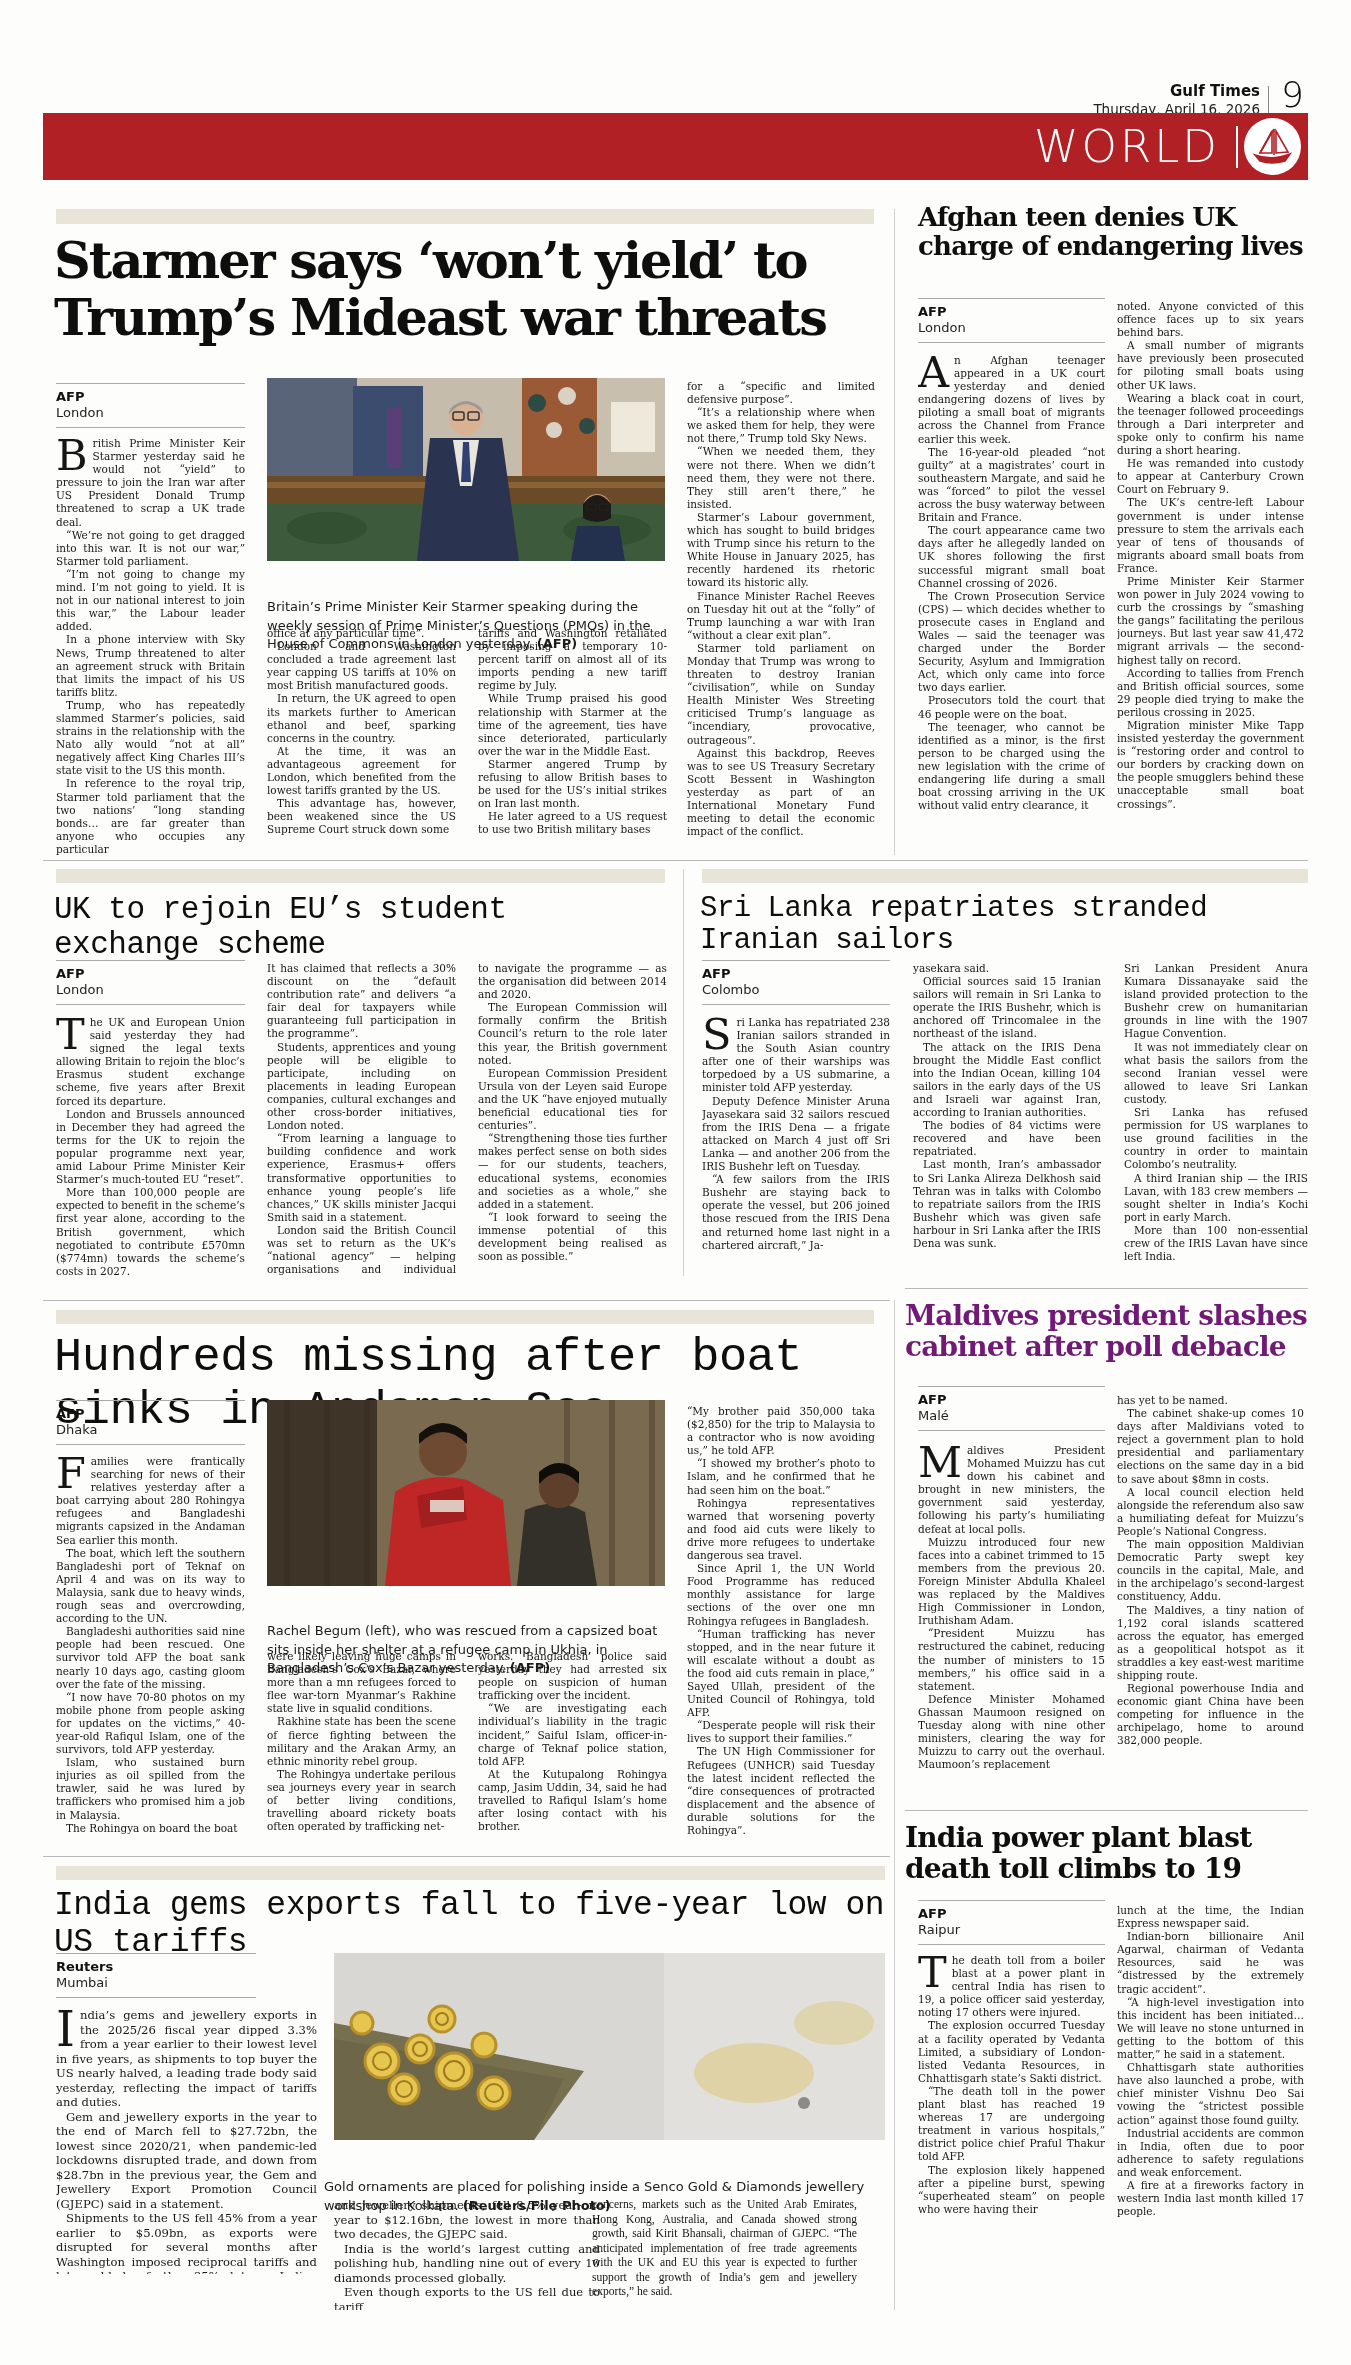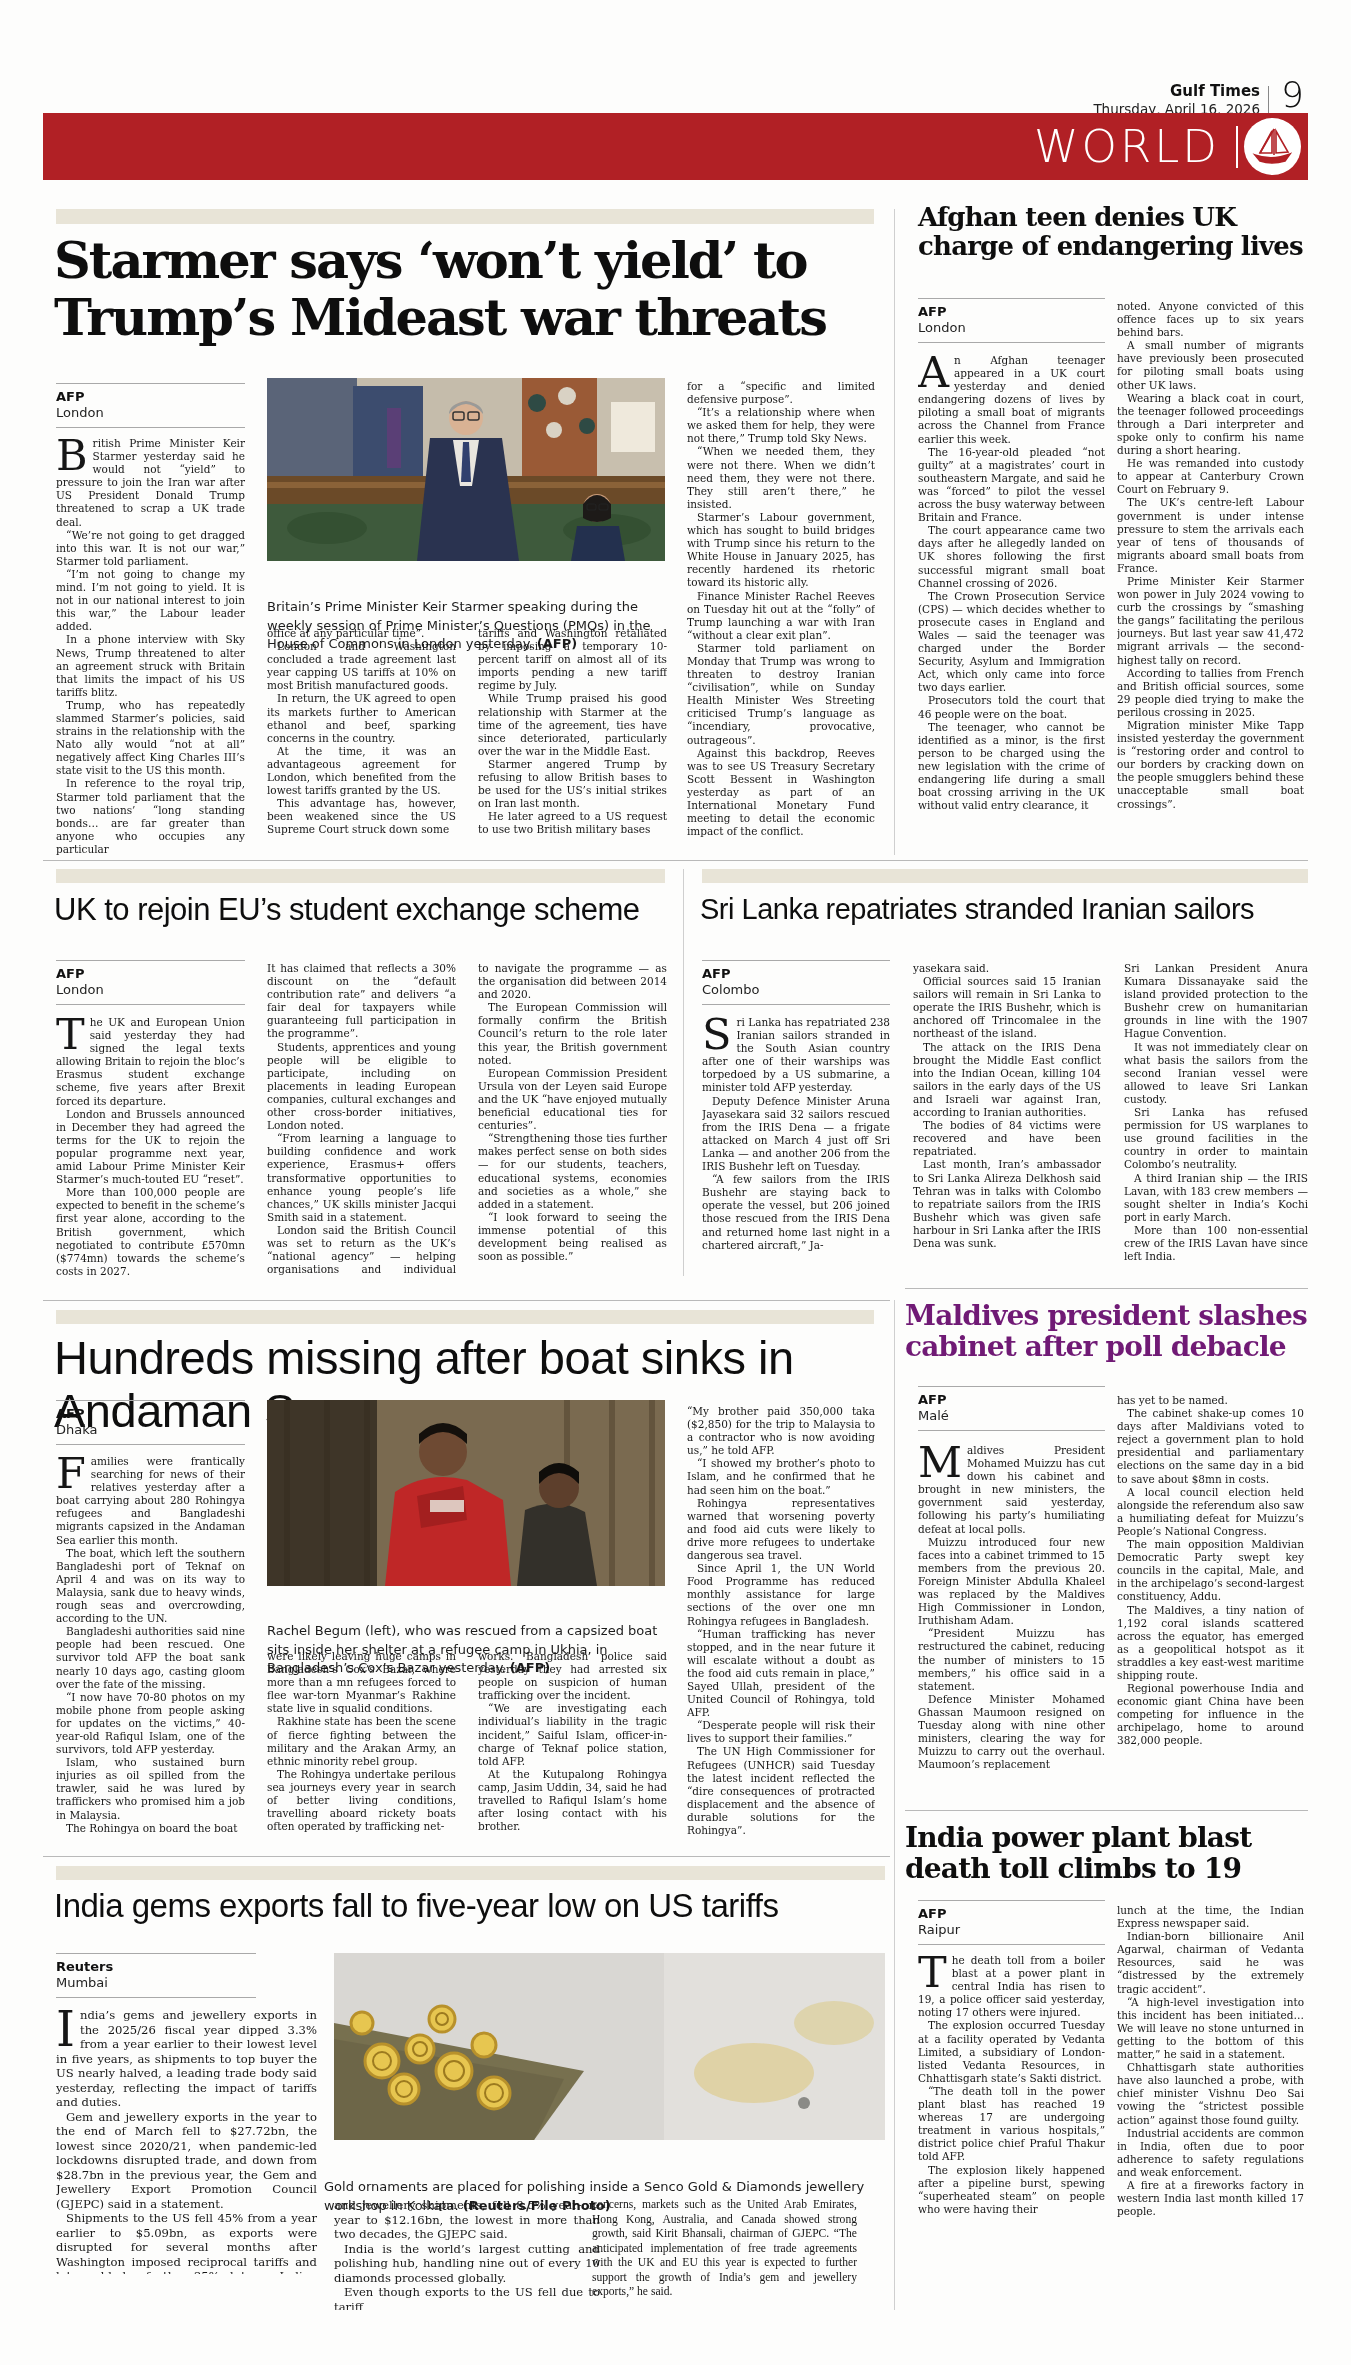--- a/index.html
+++ b/index.html
@@ -14,21 +14,21 @@
   .page-num{position:absolute;top:74px;left:1281px;font:300 36px "DejaVu Sans",sans-serif;color:#111;}
   .section-bar{position:absolute;left:43px;top:113px;width:1265px;height:67px;background:#b12025;}
   .section-name{position:absolute;right:88px;top:7px;font:200 45px "DejaVu Sans",sans-serif;
                 color:#fff;letter-spacing:3px;}
   .bar-sep{position:absolute;right:70px;top:13px;width:2px;height:42px;background:#fff;}
   .dhow-circle{position:absolute;right:7px;top:5px;width:57px;height:57px;border-radius:50%;background:#fff;}
   .dhow-circle svg{position:absolute;left:6px;top:6px;}
 
   
   .kicker{position:absolute;background:#e8e4d7;}
-  .hl-serif{position:absolute;font-family:Liberation Sans, sans-serif;font-weight:400;color:#0e0e0e;line-height:1.12;letter-spacing:-0.5px;}
+  .hl-serif{position:absolute;font-family:Liberation Mono, monospace;font-weight:400;color:#0e0e0e;line-height:1.12;letter-spacing:-0.5px;}
   .hl-bold{position:absolute;font-family:"DejaVu Serif",serif;font-weight:700;color:#0e0e0e;line-height:1.12;letter-spacing:-0.8px;}
   .byline{position:absolute;border-top:1px solid #a9a9a9;border-bottom:1px solid #a9a9a9;padding:5px 0 7px;}
   .agency{font:700 13px "DejaVu Sans",sans-serif;color:#111;display:block;}
   .place{font:13px "DejaVu Sans",sans-serif;color:#222;display:block;margin-top:1px;}
   .col{position:absolute;overflow:hidden;font-size:10.5px;line-height:13.1px;text-align:justify;}
   .col p{margin:0;text-indent:10px;}
   .col p:first-child{text-indent:0;}
   .col .dc{float:left;font:400 43px/35px "DejaVu Serif",serif;padding:1px 5px 0 0;}
   .col-big{font-size:11.6px;line-height:14.5px;}
   .col-big .dc{font:400 48px/40px "DejaVu Serif",serif;}

